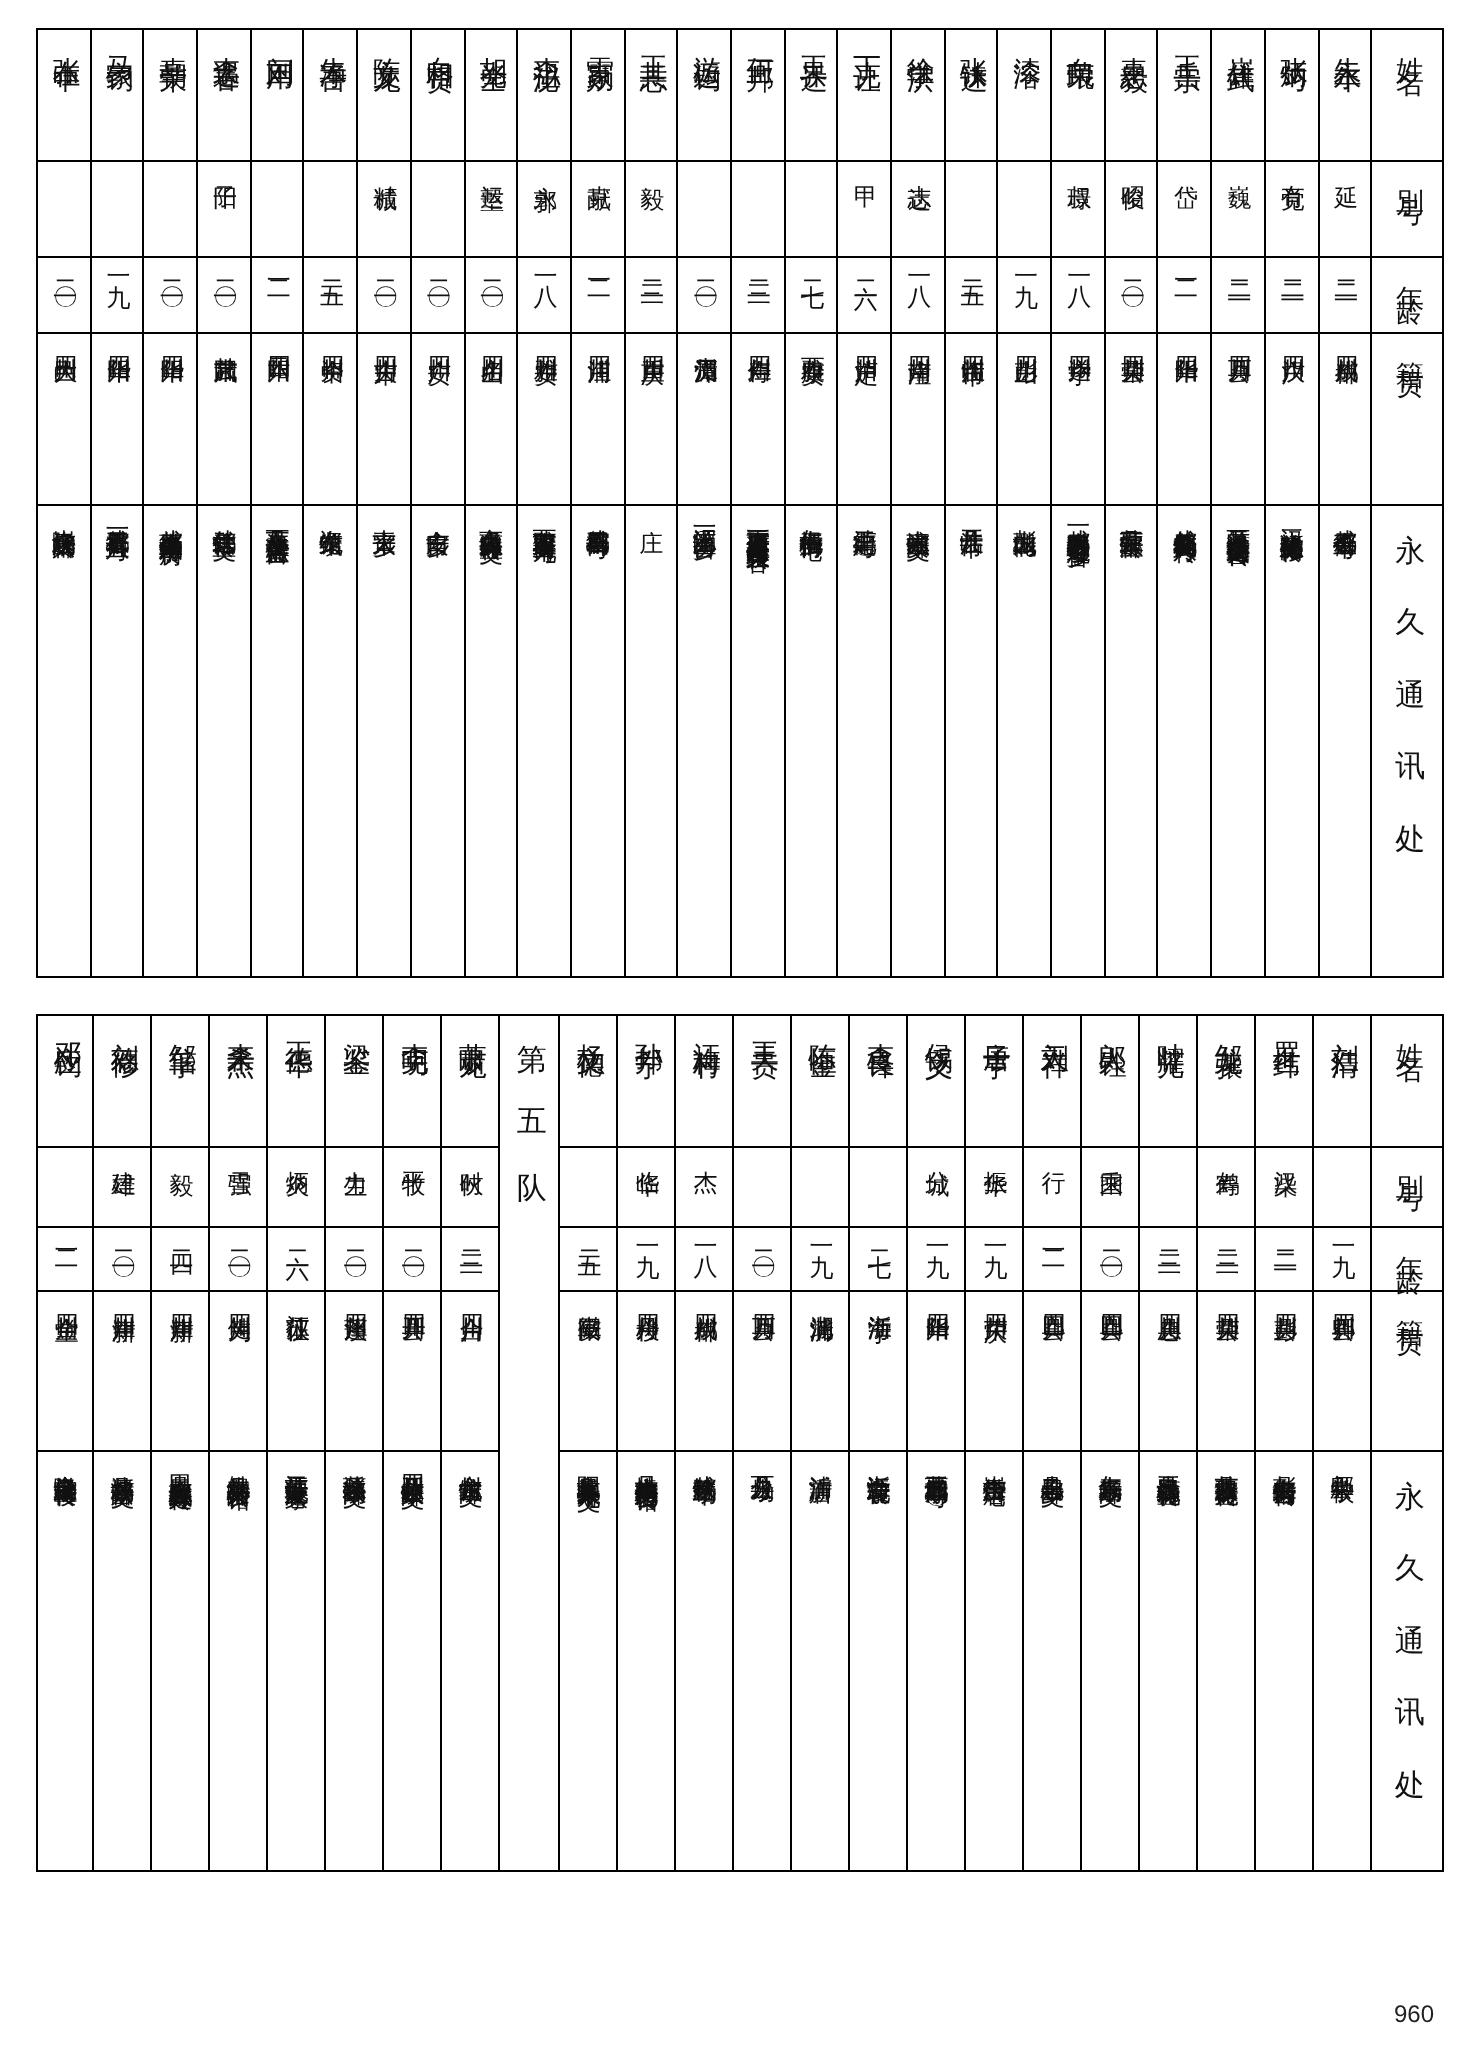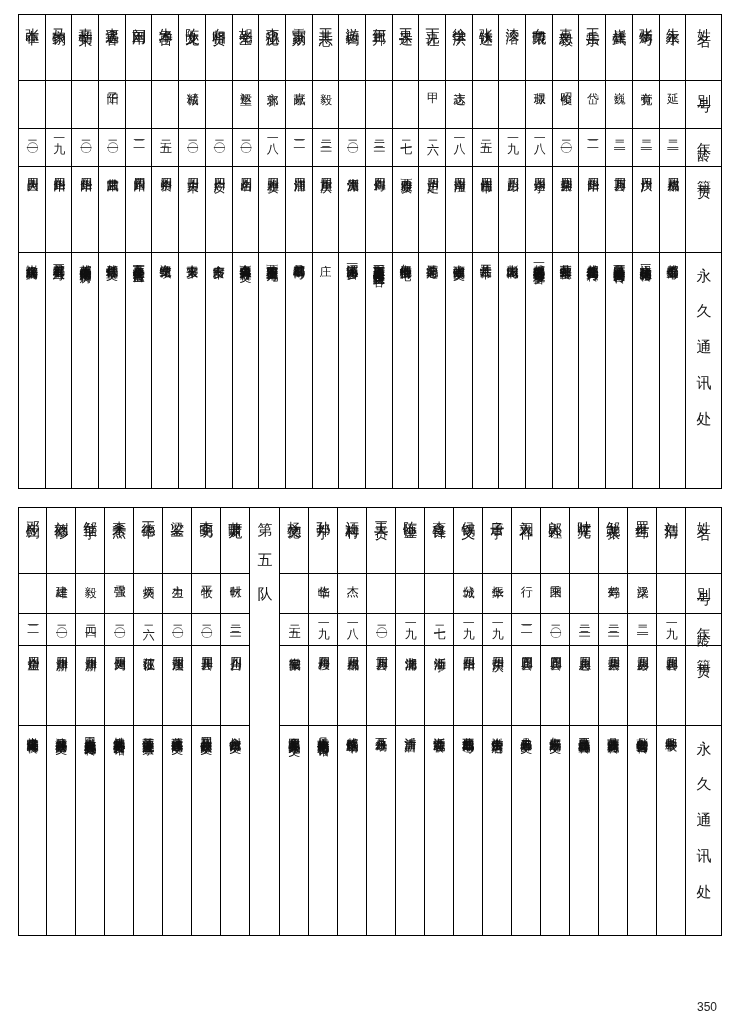--- a/index.html
+++ b/index.html
@@ -868,14 +868,14 @@
               <div class="v">新津县普兴场邮交</div>
             </td>
         <td class="c-addr">
               <div class="v">金堂隆盛场青云楼转</div>
             </td>
       </tr>
     </tbody>
   </table>
   </div>
 
-  <div class="pagenum">350</div>
+  <div class="pagenum">960</div>
 </div>
 
 </body></html>

